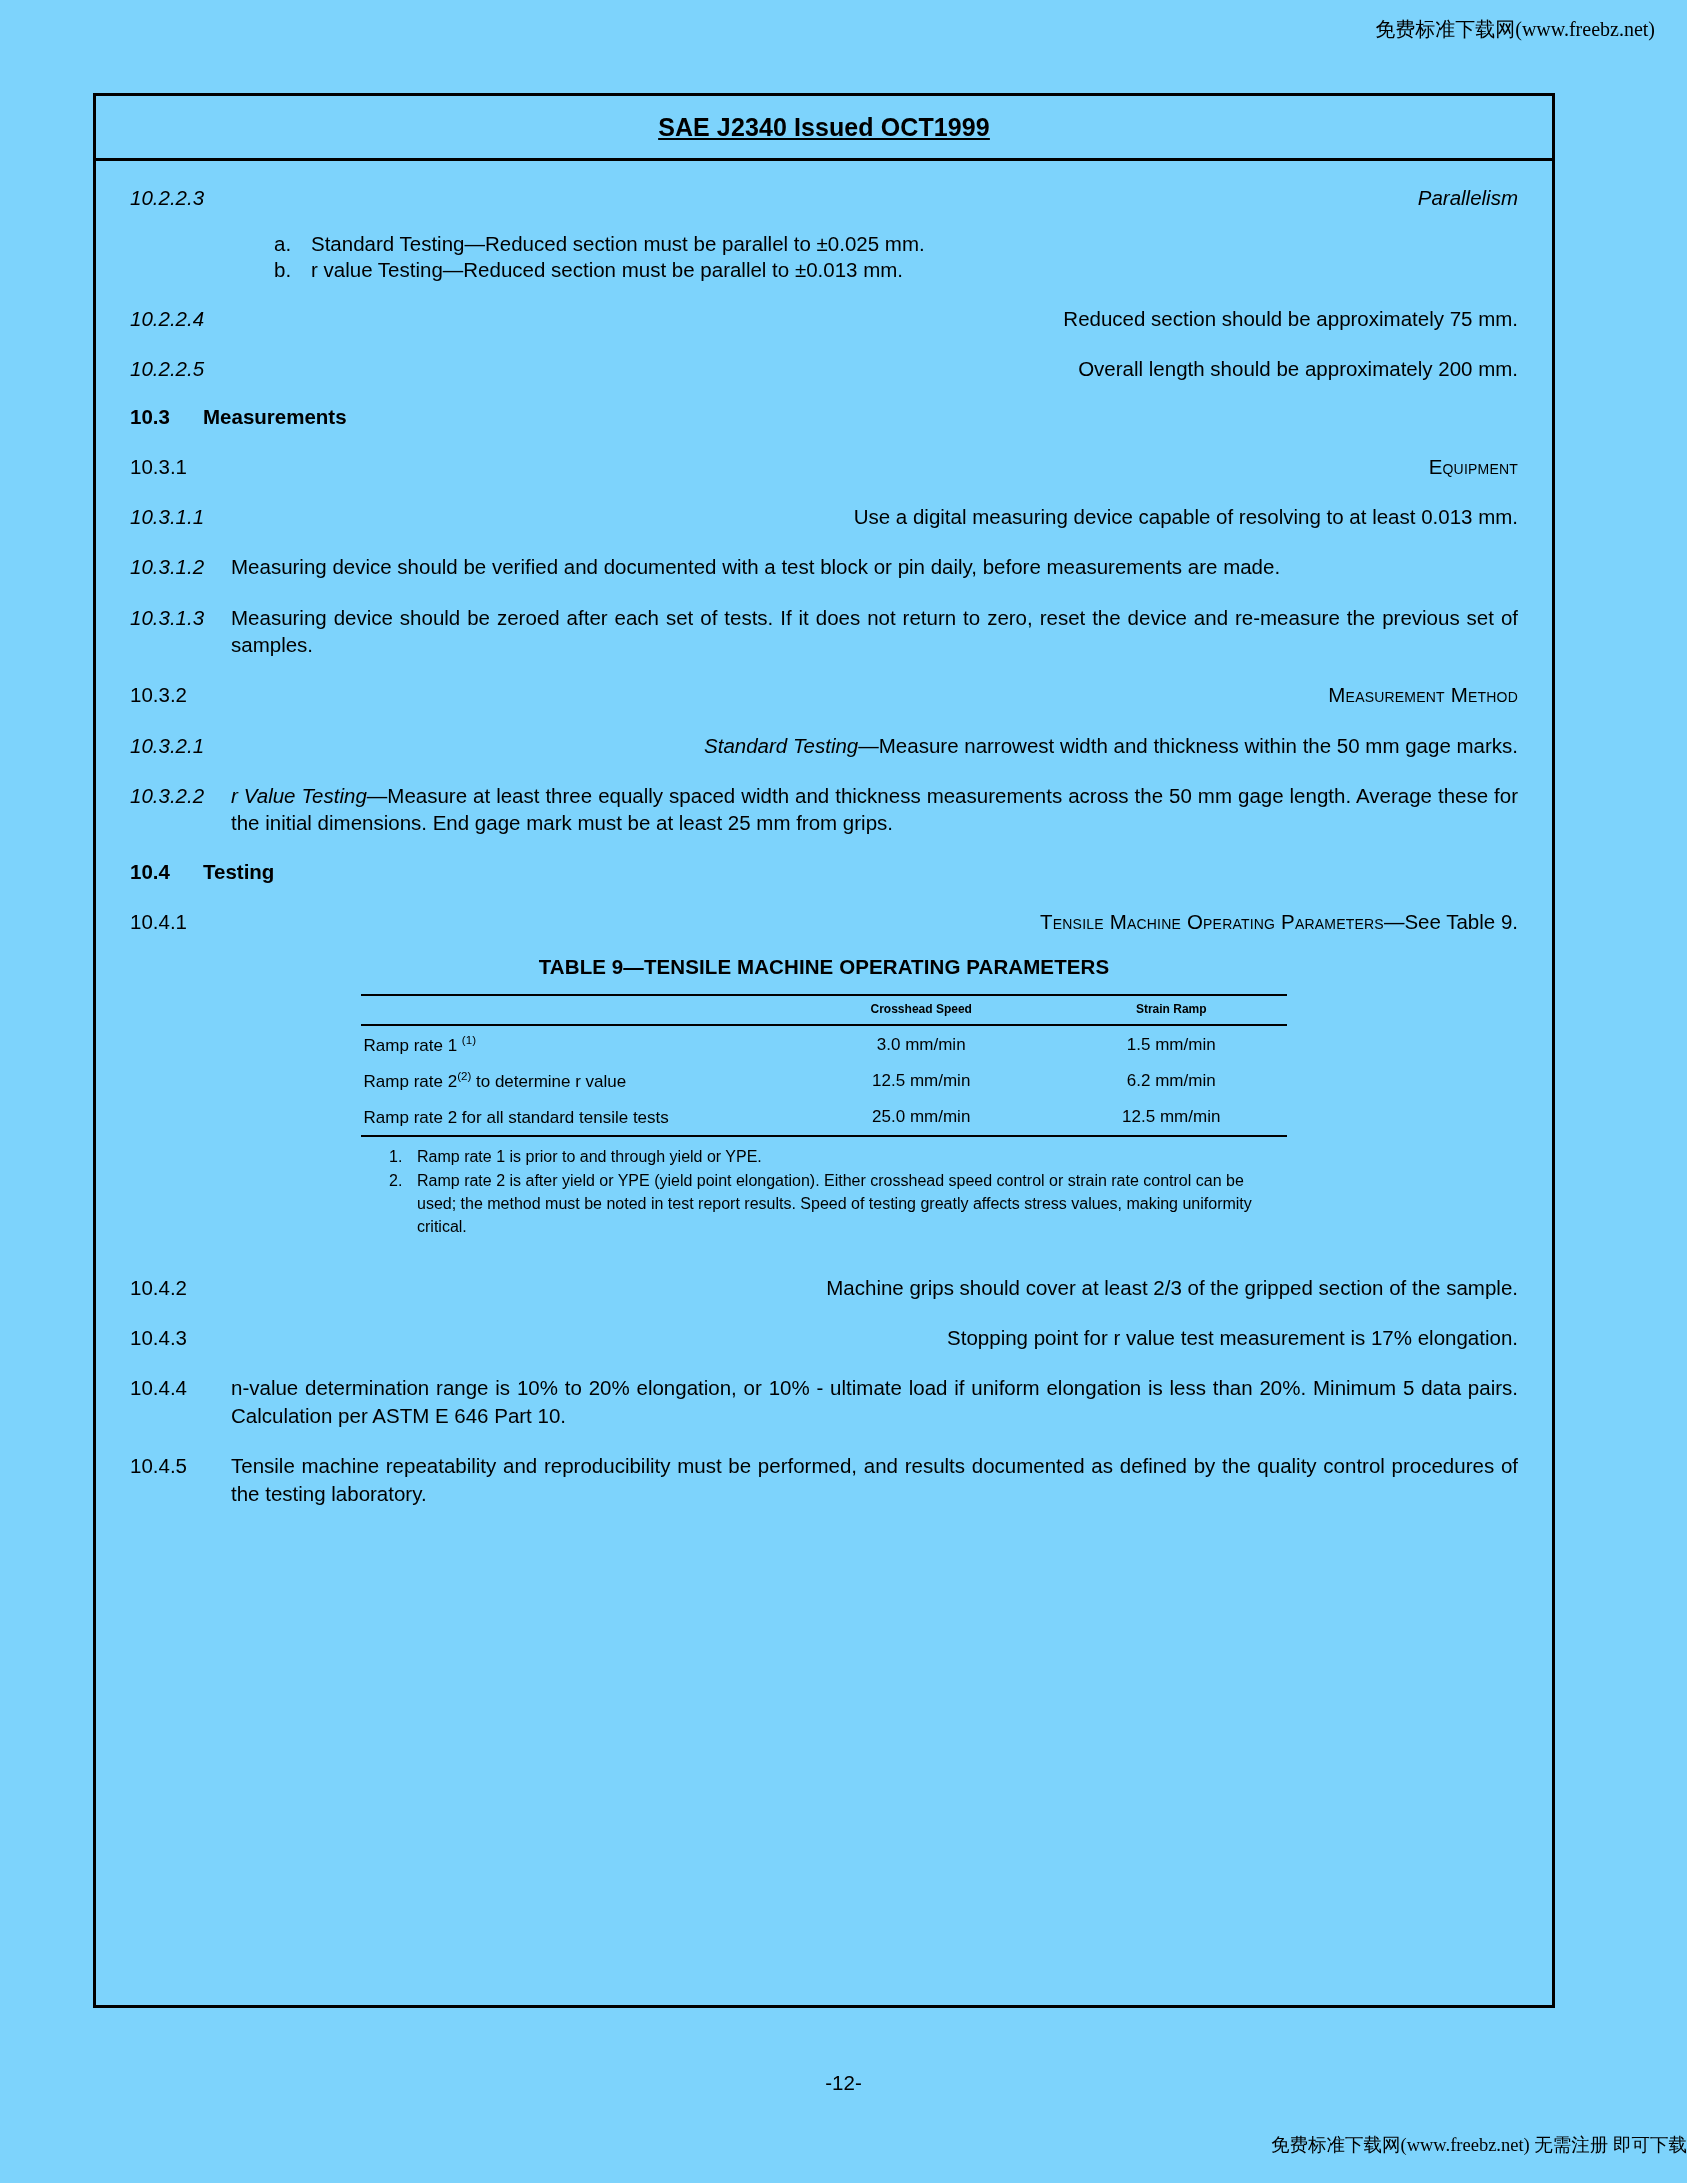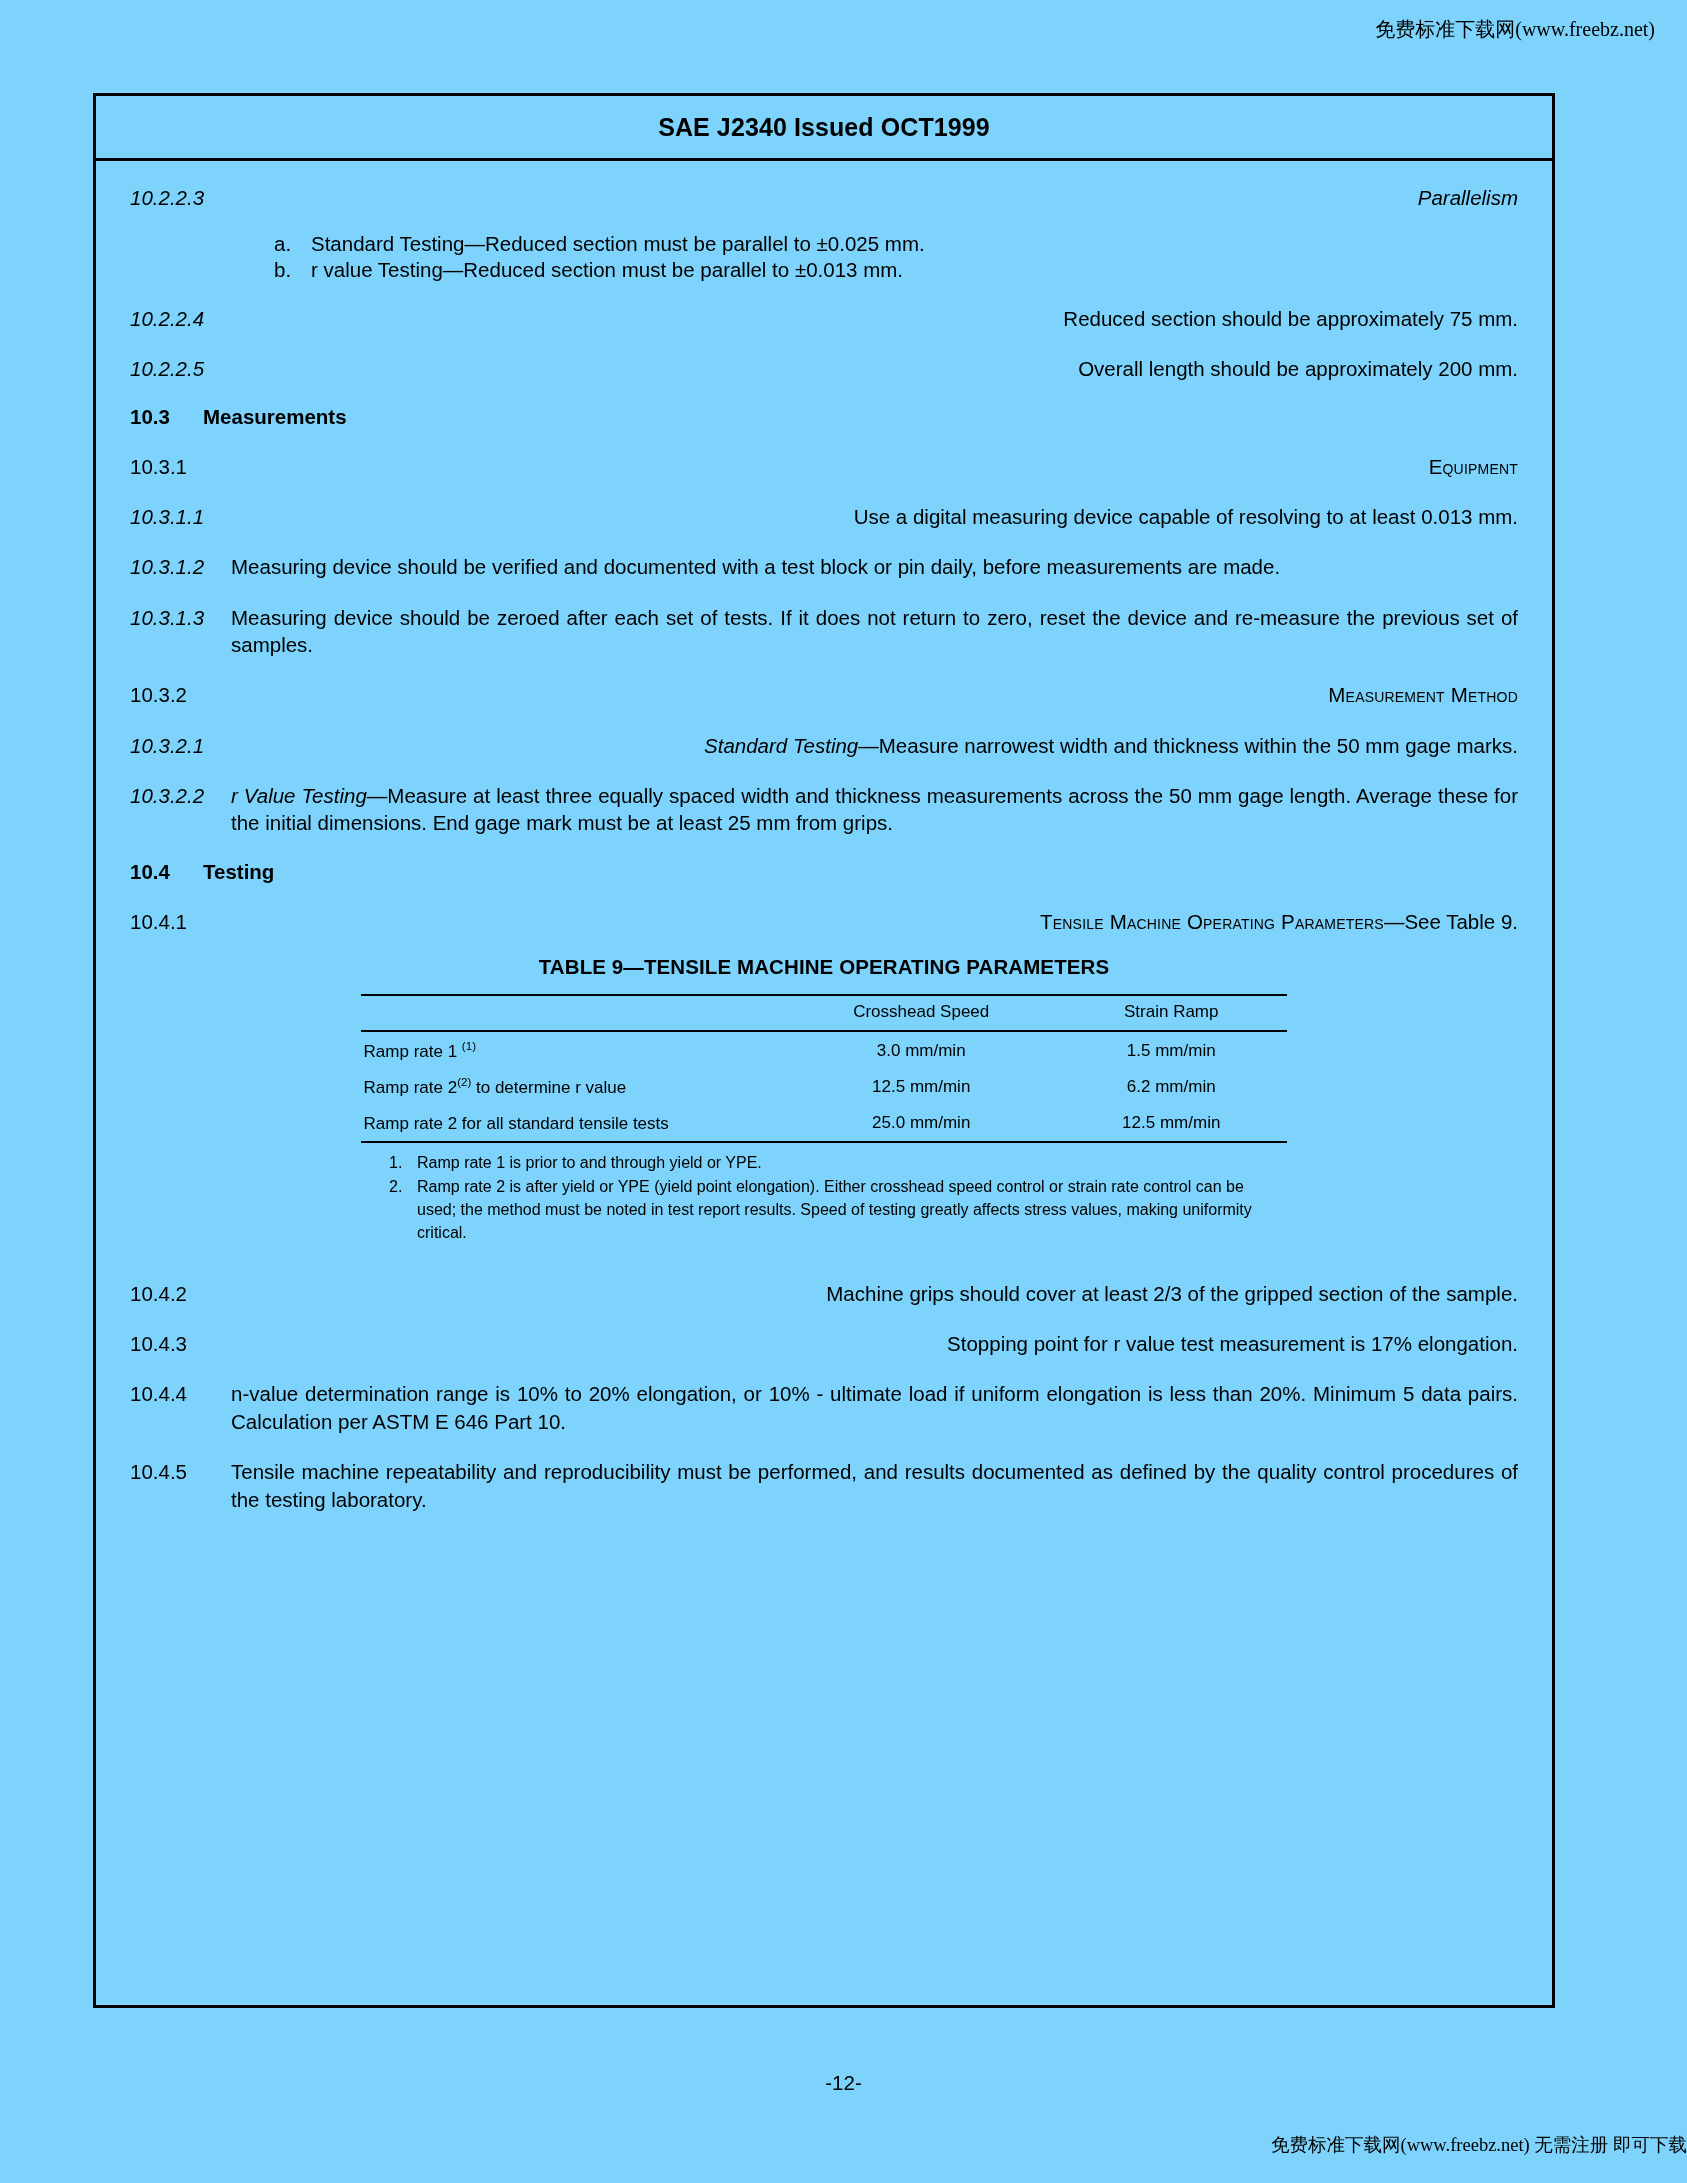--- a/index.html
+++ b/index.html
@@ -45,20 +45,21 @@
     border-bottom: 3.3px solid #000000;
     display: flex;
     align-items: center;
     justify-content: center;
     box-sizing: border-box;
   }
   .doc-header-title {
     font-size: 25px;
     font-weight: bold;
     letter-spacing: 0.1px;
+    text-decoration: underline;
   }
 
   .doc-body {
     padding: 22.5px 34px 0 34px;
     box-sizing: border-box;
   }
 
   
   .para {
     display: flex;
@@ -123,22 +124,22 @@
     font-weight: bold;
     margin-bottom: 14.6px;
     letter-spacing: 0.1px;
   }
   table.t9 {
     width: 100%;
     border-collapse: collapse;
     font-size: 17px;
   }
   table.t9 thead th {
-    font-size: 17px;
-    font-weight: normal;
+    font-size: 12px;
+    font-weight: bold;
     padding: 6.6px 2.6px 8px 2.6px;
     text-align: center;
   }
   table.t9 thead th.left {
     text-align: left;
   }
   table.t9 tr.head-row th {
     border-top: 2.6px solid #000;
     border-bottom: 2px solid #000;
   }

